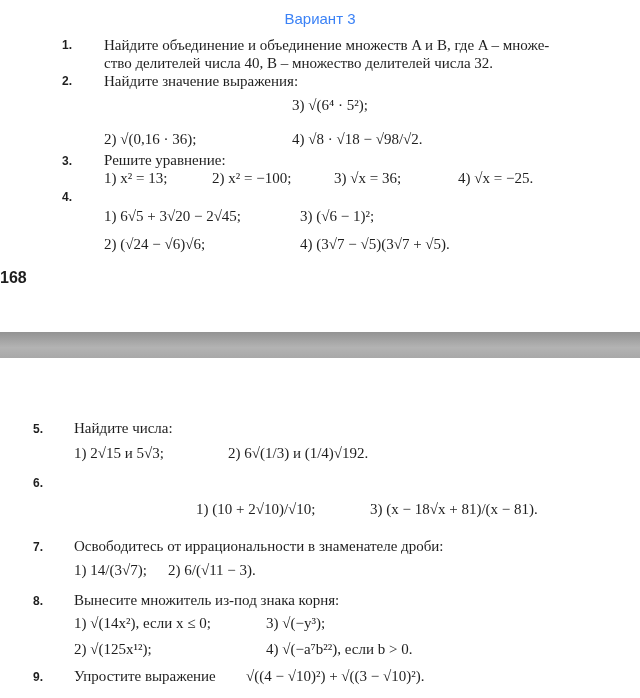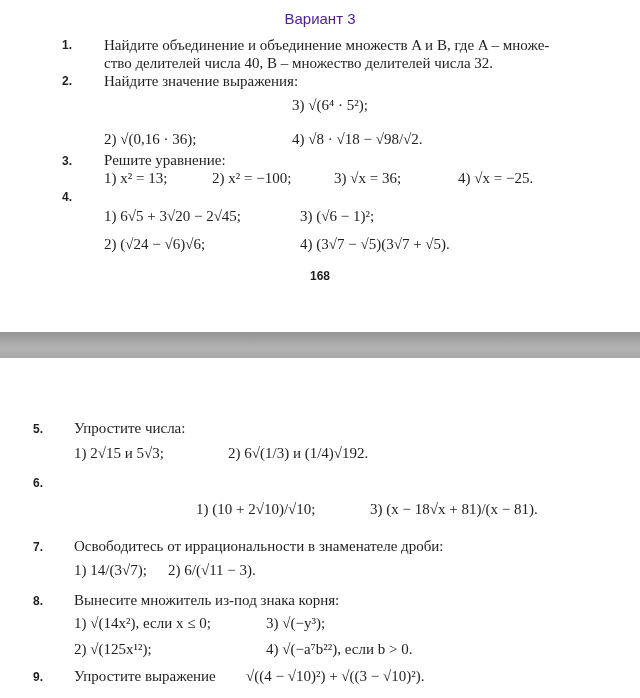--- a/index.html
+++ b/index.html
@@ -4,23 +4,23 @@
 <style>
   html, body { margin:0; padding:0; background:#ffffff; }
   body { width:640px; height:698px; position:relative; overflow:hidden;
          font-family:"Liberation Serif","DejaVu Serif",serif; color:#1e1e1e; }
   .page { position:absolute; left:0; width:640px; background:#fff; }
   .page1 { top:0; height:332px; }
   .page2 { top:358px; height:340px; }
   .divider { position:absolute; left:0; top:332px; width:640px; height:26px;
              background:linear-gradient(#939393,#b3b3b3 60%,#a8a8a8); }
   .variant { position:absolute; top:10px; left:0; width:640px; text-align:center;
-             font-family:"Liberation Sans","DejaVu Sans",sans-serif; font-size:15px; color:#4c1d95; }
-  .pagenum { position:absolute; top:269px; left:0; width:640px; text-align:center;
-             font-family:"Liberation Sans","DejaVu Sans",sans-serif; font-weight:bold; font-size:12px; }
+             font-family:"Liberation Sans","DejaVu Sans",sans-serif; font-size:15px; color:#3b82f6; }
+  .pagenum { position:absolute; top:269px; left:0; width:640px; 
+             font-family:"Liberation Sans","DejaVu Sans",sans-serif; font-weight:bold; font-size:16px; }
   .num { position:absolute; font-family:"Liberation Sans","DejaVu Sans",sans-serif; font-weight:bold; font-size:12px; }
   .txt { position:absolute; font-size:15px; white-space:nowrap; line-height:18px; }
 </style>
 </head>
 <body>
 
 <div class="page page1">
   <div class="variant">Вариант 3</div>
 
   <div class="num" style="left:62px;top:38px">1.</div>
@@ -46,21 +46,21 @@
   <div class="txt" style="left:104px;top:235px">2) (√24 − √6)√6;</div>
   <div class="txt" style="left:300px;top:235px">4) (3√7 − √5)(3√7 + √5).</div>
 
   <div class="pagenum">168</div>
 </div>
 
 <div class="divider"></div>
 
 <div class="page page2">
   <div class="num" style="left:33px;top:64px">5.</div>
-  <div class="txt" style="left:74px;top:61px">Упростите числа:</div>
+  <div class="txt" style="left:74px;top:61px">Найдите числа:</div>
   <div class="txt" style="left:74px;top:86px">1) 2√15 и 5√3;</div>
   <div class="txt" style="left:228px;top:86px">2) 6√(1/3) и (1/4)√192.</div>
 
   <div class="num" style="left:33px;top:118px">6.</div>
   <div class="txt" style="left:196px;top:142px">1) (10 + 2√10)/√10;</div>
   <div class="txt" style="left:370px;top:142px">3) (x − 18√x + 81)/(x − 81).</div>
 
   <div class="num" style="left:33px;top:182px">7.</div>
   <div class="txt" style="left:74px;top:179px">Освободитесь от иррациональности в знаменателе дроби:</div>
   <div class="txt" style="left:74px;top:203px">1) 14/(3√7);</div>

